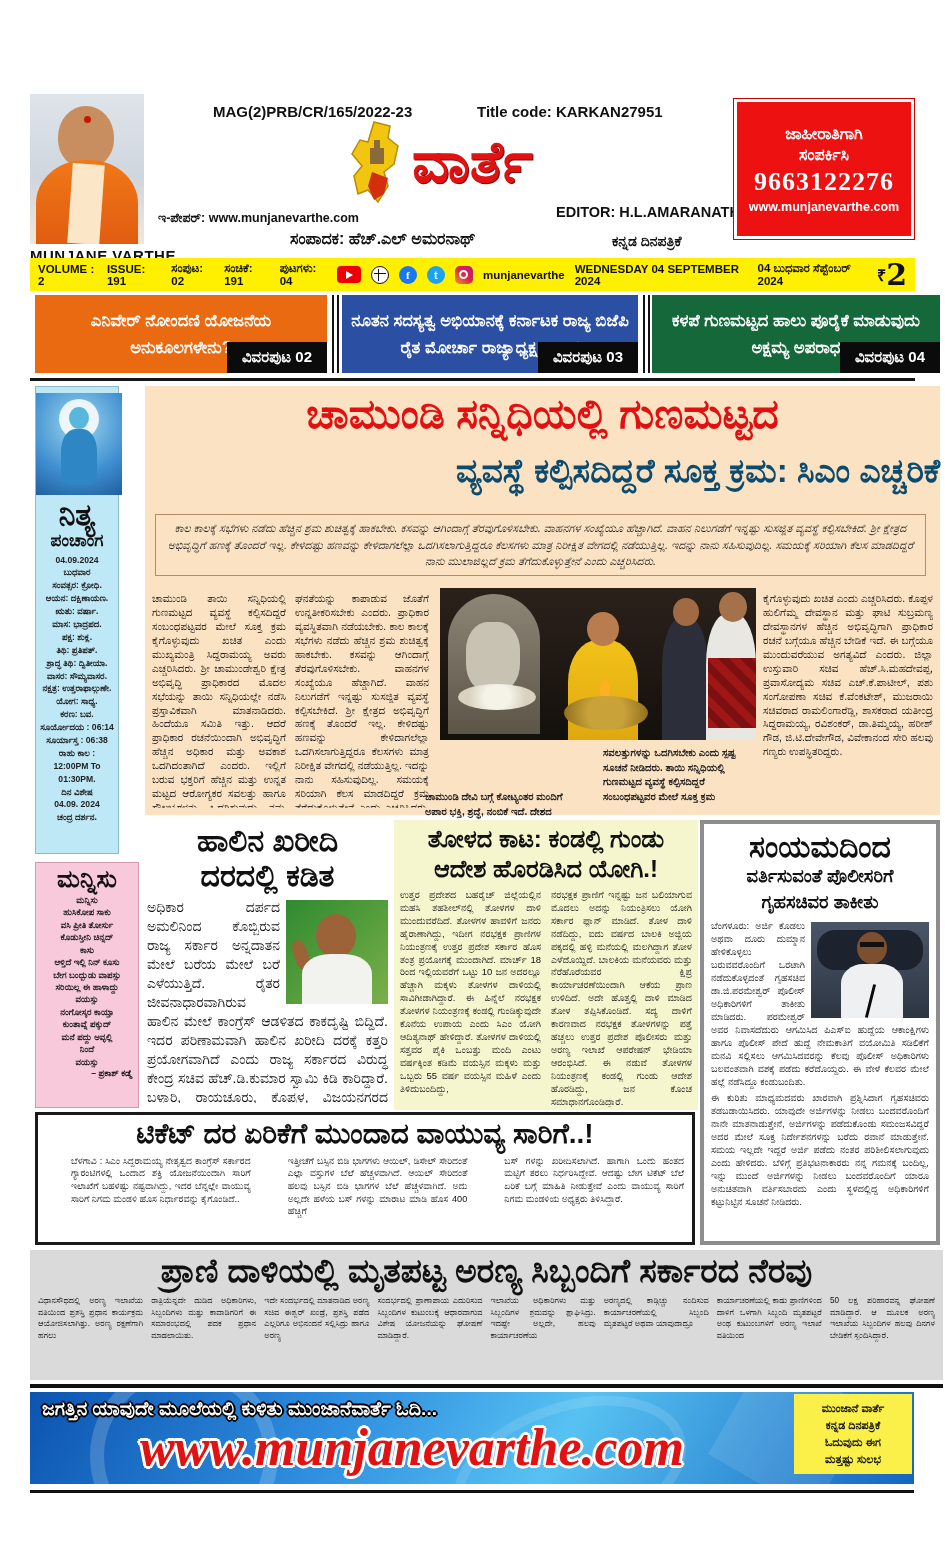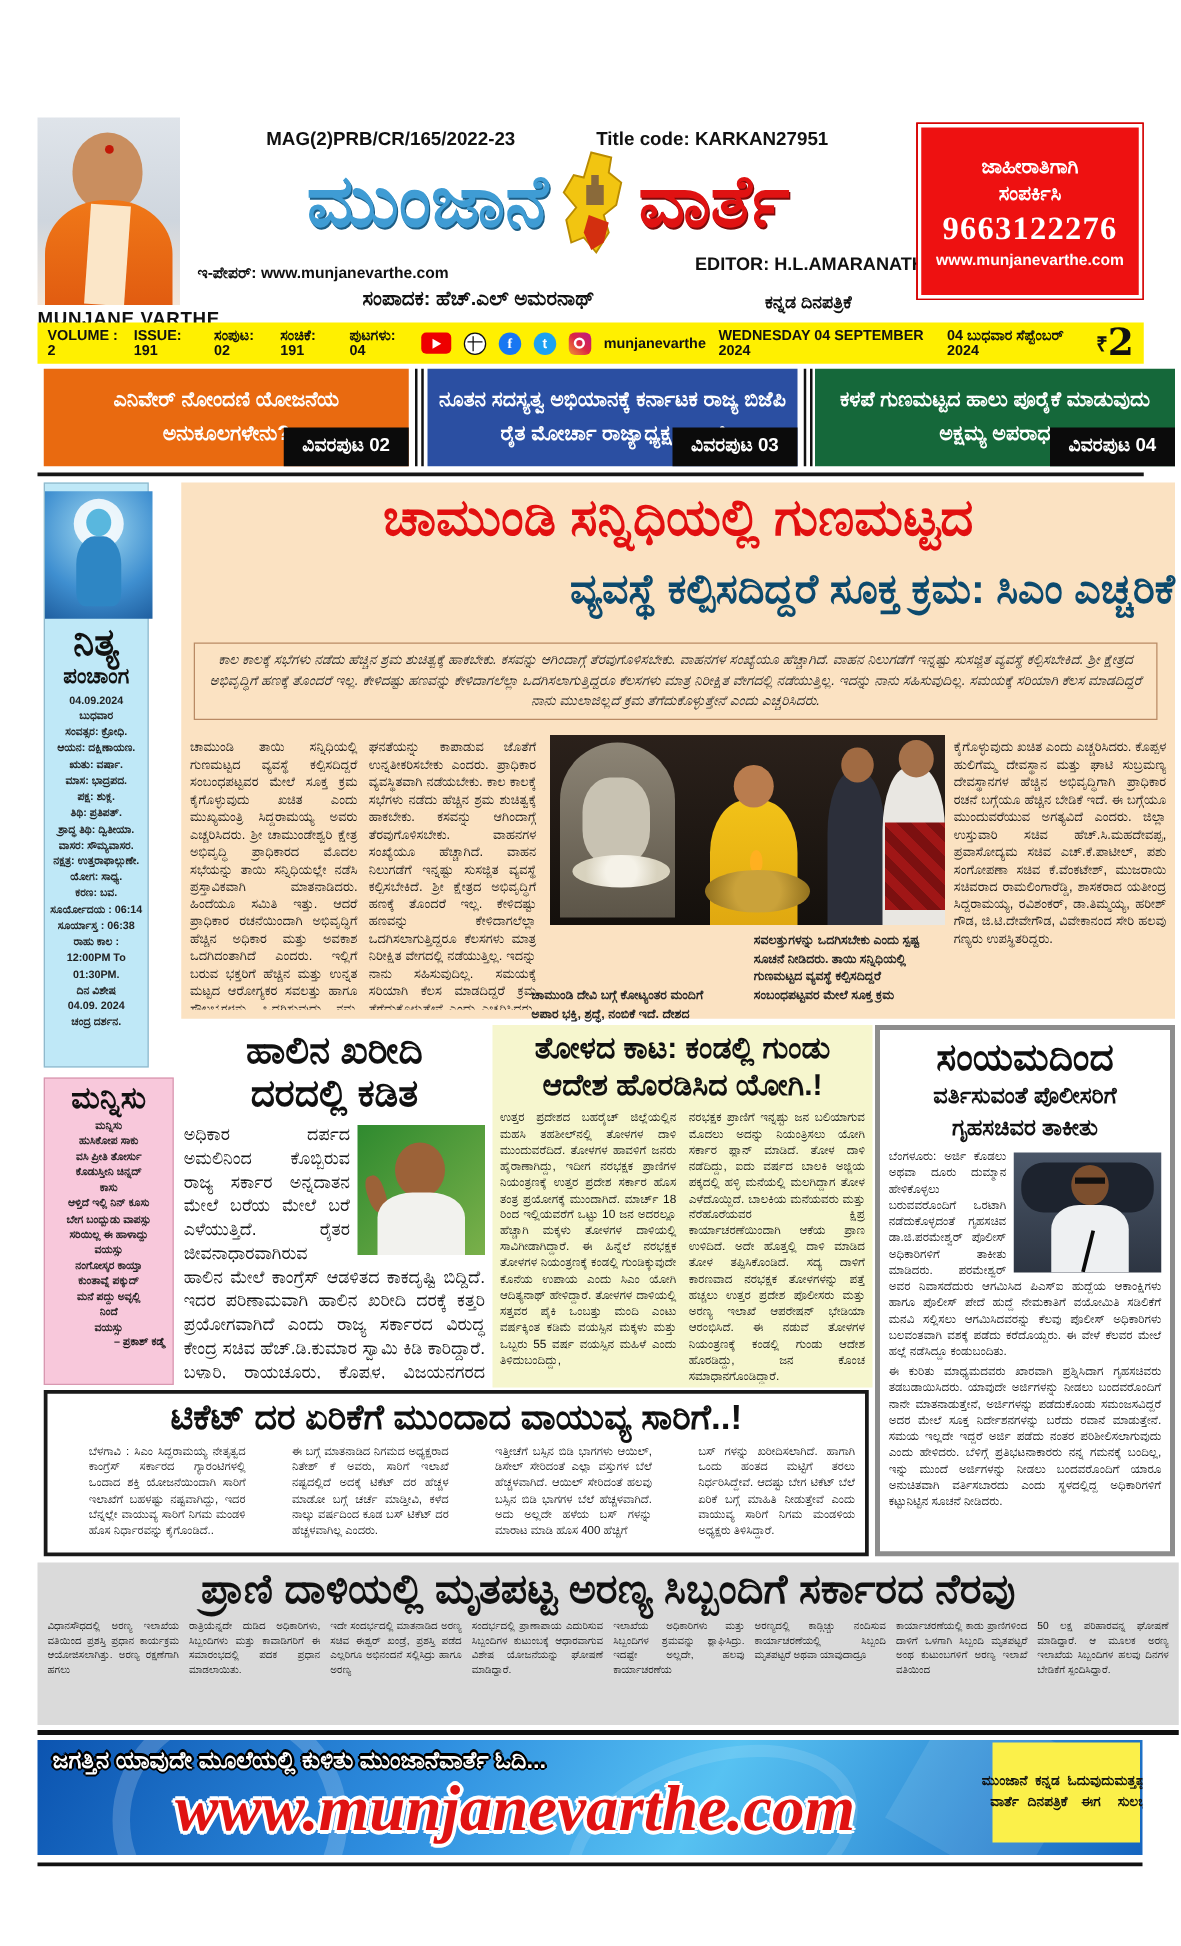--- a/index.html
+++ b/index.html
@@ -149,41 +149,40 @@
     background:linear-gradient(120deg,#0c54b0 0%,#2f8fe0 35%,#57c2f2 60%,#1565c0 100%);}
   .fx1{position:absolute;left:60px;top:-30px;width:160px;height:160px;border:14px solid rgba(255,255,255,.18);border-radius:50%;}
   .fx2{position:absolute;left:420px;top:10px;width:220px;height:120px;border:10px solid rgba(255,255,255,.12);border-radius:50%;transform:rotate(-18deg);}
   .fx3{position:absolute;left:700px;top:-20px;width:120px;height:120px;background:rgba(255,255,255,.10);transform:rotate(30deg);}
   #footer-tagline{position:absolute;left:12px;top:6px;font-size:19px;font-weight:bold;color:#fff;
     text-shadow:-2px 0 #000,2px 0 #000,0 -2px #000,0 2px #000,-1px -1px #000,1px 1px #000,-1px 1px #000,1px -1px #000;}
   #footer-url{position:absolute;left:4px;top:26px;width:756px;text-align:center;font-family:"Liberation Serif",serif;
     font-style:italic;font-weight:bold;font-size:52px;color:#e01212;
     text-shadow:-3px 0 #fff,3px 0 #fff,0 -3px #fff,0 3px #fff,-2px -2px #fff,2px 2px #fff,-2px 2px #fff,2px -2px #fff;}
   #footer-side{position:absolute;right:2px;top:2px;width:118px;height:80px;background:#fbf04a;
-    display:flex;flex-direction:row;justify-content:center;align-items:center;}
+    display:flex;flex-direction:column;justify-content:center;align-items:center;}
   .side-line{font-size:11px;font-weight:bold;line-height:1.55;color:#111;text-align:center;}
   #rule-bottom{left:30px;top:1490px;width:884px;border-top:3px solid #111;}
 </style>
 </head>
 <body>
 
 <div id="page">
 
   <div class="abs" id="publisher-photo">
     <div class="swami-head"></div>
     <div class="swami-tilak"></div>
     <div class="swami-robe"></div>
     <div class="swami-scarf"></div>
   </div>
   <div class="abs b" id="publisher-label">MUNJANE VARTHE</div>
   <div class="abs b" id="reg-no">MAG(2)PRB/CR/165/2022-23</div>
   <div class="abs b" id="title-code">Title code: KARKAN27951</div>
 
   <div class="abs" id="masthead-row">
-    <span class="mast-blue">ಮುಂಜಾನೆ</span>
     <svg id="map-icon" viewBox="0 0 64 84">
       <path d="M30 2 L46 6 L44 18 L54 26 L50 44 L40 52 L44 66 L34 82 L24 70 L14 74 L10 56 L18 46 L8 34 L16 20 L24 22 Z" fill="#f2c511" stroke="#b98b00" stroke-width="1.5"></path>
       <path d="M28 52 L44 58 L40 74 L30 80 L24 66 Z" fill="#d32f0f"></path>
       <rect x="26" y="28" width="14" height="16" fill="#8a6a3a"></rect>
       <rect x="30" y="20" width="6" height="10" fill="#8a6a3a"></rect>
     </svg>
     <span class="mast-red">ವಾರ್ತೆ</span>
   </div>
 
   <div class="abs b" id="epaper-line">ಇ-ಪೇಪರ್: www.munjanevarthe.com</div>
@@ -357,21 +356,20 @@
       </div>
       <span>ಬೆಂಗಳೂರು: ಅರ್ಜಿ ಕೊಡಲು ಅಥವಾ ದೂರು ದುಮ್ಮಾನ ಹೇಳಿಕೊಳ್ಳಲು ಬರುವವರೊಂದಿಗೆ ಒರಟಾಗಿ ನಡೆದುಕೊಳ್ಳದಂತೆ ಗೃಹಸಚಿವ ಡಾ.ಜಿ.ಪರಮೇಶ್ವರ್ ಪೊಲೀಸ್ ಅಧಿಕಾರಿಗಳಿಗೆ ತಾಕೀತು ಮಾಡಿದರು. ಪರಮೇಶ್ವರ್ ಅವರ ನಿವಾಸದೆದುರು ಆಗಮಿಸಿದ ಪಿಎಸ್ಐ ಹುದ್ದೆಯ ಆಕಾಂಕ್ಷಿಗಳು ಹಾಗೂ ಪೊಲೀಸ್ ಪೇದೆ ಹುದ್ದೆ ನೇಮಕಾತಿಗೆ ವಯೋಮಿತಿ ಸಡಿಲಿಕೆಗೆ ಮನವಿ ಸಲ್ಲಿಸಲು ಆಗಮಿಸಿದವರನ್ನು ಕೆಲವು ಪೊಲೀಸ್ ಅಧಿಕಾರಿಗಳು ಬಲವಂತವಾಗಿ ವಶಕ್ಕೆ ಪಡೆದು ಕರೆದೊಯ್ದರು. ಈ ವೇಳೆ ಕೆಲವರ ಮೇಲೆ ಹಲ್ಲೆ ನಡೆಸಿದ್ದೂ ಕಂಡುಬಂದಿತು.</span>
     </div>
     <div id="police-body2">ಈ ಕುರಿತು ಮಾಧ್ಯಮದವರು ಖಾರವಾಗಿ ಪ್ರಶ್ನಿಸಿದಾಗ ಗೃಹಸಚಿವರು ತಡಬಡಾಯಿಸಿದರು. ಯಾವುದೇ ಅರ್ಜಿಗಳನ್ನು ನೀಡಲು ಬಂದವರೊಂದಿಗೆ ನಾನೇ ಮಾತನಾಡುತ್ತೇನೆ, ಅರ್ಜಿಗಳನ್ನು ಪಡೆದುಕೊಂಡು ಸಮಂಜಸವಿದ್ದರೆ ಅದರ ಮೇಲೆ ಸೂಕ್ತ ನಿರ್ದೇಶನಗಳನ್ನು ಬರೆದು ರವಾನೆ ಮಾಡುತ್ತೇನೆ. ಸಮಯ ಇಲ್ಲದೇ ಇದ್ದರೆ ಅರ್ಜಿ ಪಡೆದು ನಂತರ ಪರಿಶೀಲಿಸಲಾಗುವುದು ಎಂದು ಹೇಳಿದರು. ಬೆಳಿಗ್ಗೆ ಪ್ರತಿಭಟನಾಕಾರರು ನನ್ನ ಗಮನಕ್ಕೆ ಬಂದಿಲ್ಲ, ಇನ್ನು ಮುಂದೆ ಅರ್ಜಿಗಳನ್ನು ನೀಡಲು ಬಂದವರೊಂದಿಗೆ ಯಾರೂ ಅನುಚಿತವಾಗಿ ವರ್ತಿಸಬಾರದು ಎಂದು ಸ್ಥಳದಲ್ಲಿದ್ದ ಅಧಿಕಾರಿಗಳಿಗೆ ಕಟ್ಟುನಿಟ್ಟಿನ ಸೂಚನೆ ನೀಡಿದರು.</div>
   </div>
 
   <div class="abs" id="ticket">
     <div id="ticket-title">ಟಿಕೆಟ್ ದರ ಏರಿಕೆಗೆ ಮುಂದಾದ ವಾಯುವ್ಯ ಸಾರಿಗೆ..!</div>
     <div id="ticket-cols">
         <div class="ticket-col">ಬೆಳಗಾವಿ : ಸಿಎಂ ಸಿದ್ದರಾಮಯ್ಯ ನೇತೃತ್ವದ ಕಾಂಗ್ರೆಸ್ ಸರ್ಕಾರದ ಗ್ಯಾರಂಟಿಗಳಲ್ಲಿ ಒಂದಾದ ಶಕ್ತಿ ಯೋಜನೆಯಿಂದಾಗಿ ಸಾರಿಗೆ ಇಲಾಖೆಗೆ ಬಹಳಷ್ಟು ನಷ್ಟವಾಗಿದ್ದು, ಇದರ ಬೆನ್ನಲ್ಲೇ ವಾಯುವ್ಯ ಸಾರಿಗೆ ನಿಗಮ ಮಂಡಳಿ ಹೊಸ ನಿರ್ಧಾರವನ್ನು ಕೈಗೊಂಡಿದೆ..</div>
-        <div class="ticket-col">ಈ ಬಗ್ಗೆ ಮಾತನಾಡಿದ ನಿಗಮದ ಅಧ್ಯಕ್ಷರಾದ ನಿತೇಶ್ ಕೆ ಅವರು, ಸಾರಿಗೆ ಇಲಾಖೆ ನಷ್ಟದಲ್ಲಿದೆ ಅದಕ್ಕೆ ಟಿಕೆಟ್ ದರ ಹೆಚ್ಚಳ ಮಾಡೋ ಬಗ್ಗೆ ಚರ್ಚೆ ಮಾಡ್ತೀವಿ, ಕಳೆದ ನಾಲ್ಕು ವರ್ಷದಿಂದ ಕೂಡ ಬಸ್ ಟಿಕೆಟ್ ದರ ಹೆಚ್ಚಳವಾಗಿಲ್ಲ ಎಂದರು.</div>
         <div class="ticket-col">ಇತ್ತೀಚೆಗೆ ಬಸ್ಸಿನ ಬಿಡಿ ಭಾಗಗಳು ಆಯಿಲ್, ಡಿಸೇಲ್ ಸೇರಿದಂತೆ ಎಲ್ಲಾ ವಸ್ತುಗಳ ಬೆಲೆ ಹೆಚ್ಚಳವಾಗಿದೆ. ಆಯಿಲ್ ಸೇರಿದಂತೆ ಹಲವು ಬಸ್ಸಿನ ಬಿಡಿ ಭಾಗಗಳ ಬೆಲೆ ಹೆಚ್ಚಳವಾಗಿದೆ. ಅದು ಅಲ್ಲದೇ ಹಳೆಯ ಬಸ್ ಗಳನ್ನು ಮಾರಾಟ ಮಾಡಿ ಹೊಸ 400 ಹೆಚ್ಚಿಗೆ</div>
         <div class="ticket-col">ಬಸ್ ಗಳನ್ನು ಖರೀದಿಸಲಾಗಿದೆ. ಹಾಗಾಗಿ ಒಂದು ಹಂತದ ಮಟ್ಟಿಗೆ ತರಲು ನಿರ್ಧರಿಸಿದ್ದೇವೆ. ಆದಷ್ಟು ಬೇಗ ಟಿಕೆಟ್ ಬೆಲೆ ಏರಿಕೆ ಬಗ್ಗೆ ಮಾಹಿತಿ ನೀಡುತ್ತೇವೆ ಎಂದು ವಾಯುವ್ಯ ಸಾರಿಗೆ ನಿಗಮ ಮಂಡಳಿಯ ಅಧ್ಯಕ್ಷರು ತಿಳಿಸಿದ್ದಾರೆ.</div>
       </div>
   </div>
 
   <div class="abs" id="forest">
     <div id="forest-title">ಪ್ರಾಣಿ ದಾಳಿಯಲ್ಲಿ ಮೃತಪಟ್ಟ ಅರಣ್ಯ ಸಿಬ್ಬಂದಿಗೆ ಸರ್ಕಾರದ ನೆರವು</div>
     <div id="forest-cols">
         <div class="forest-col">ವಿಧಾನಸೌಧದಲ್ಲಿ ಅರಣ್ಯ ಇಲಾಖೆಯ ವತಿಯಿಂದ ಪ್ರಶಸ್ತಿ ಪ್ರಧಾನ ಕಾರ್ಯಕ್ರಮ ಆಯೋಜಿಸಲಾಗಿತ್ತು. ಅರಣ್ಯ ರಕ್ಷಣೆಗಾಗಿ ಹಗಲು</div>
         <div class="forest-col">ರಾತ್ರಿಯೆನ್ನದೇ ದುಡಿದ ಅಧಿಕಾರಿಗಳು, ಸಿಬ್ಬಂದಿಗಳು ಮತ್ತು ಕಾವಾಡಿಗರಿಗೆ ಈ ಸಮಾರಂಭದಲ್ಲಿ ಪದಕ ಪ್ರಧಾನ ಮಾಡಲಾಯಿತು.</div>

